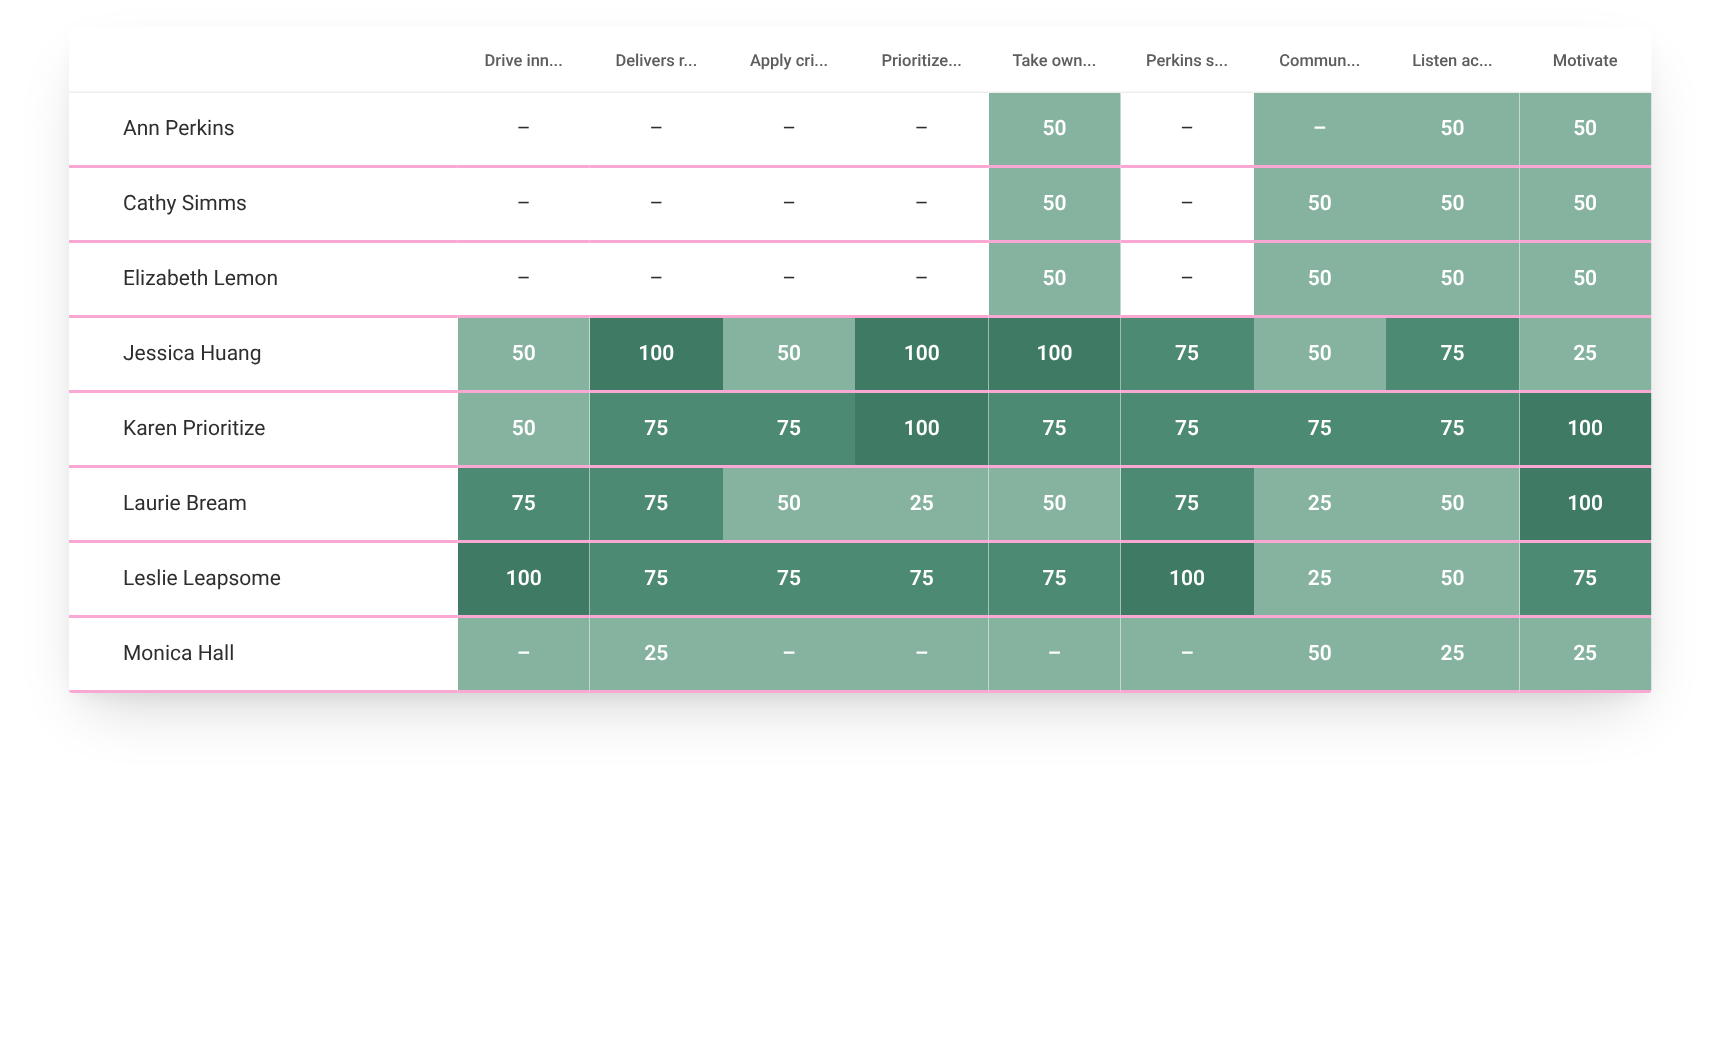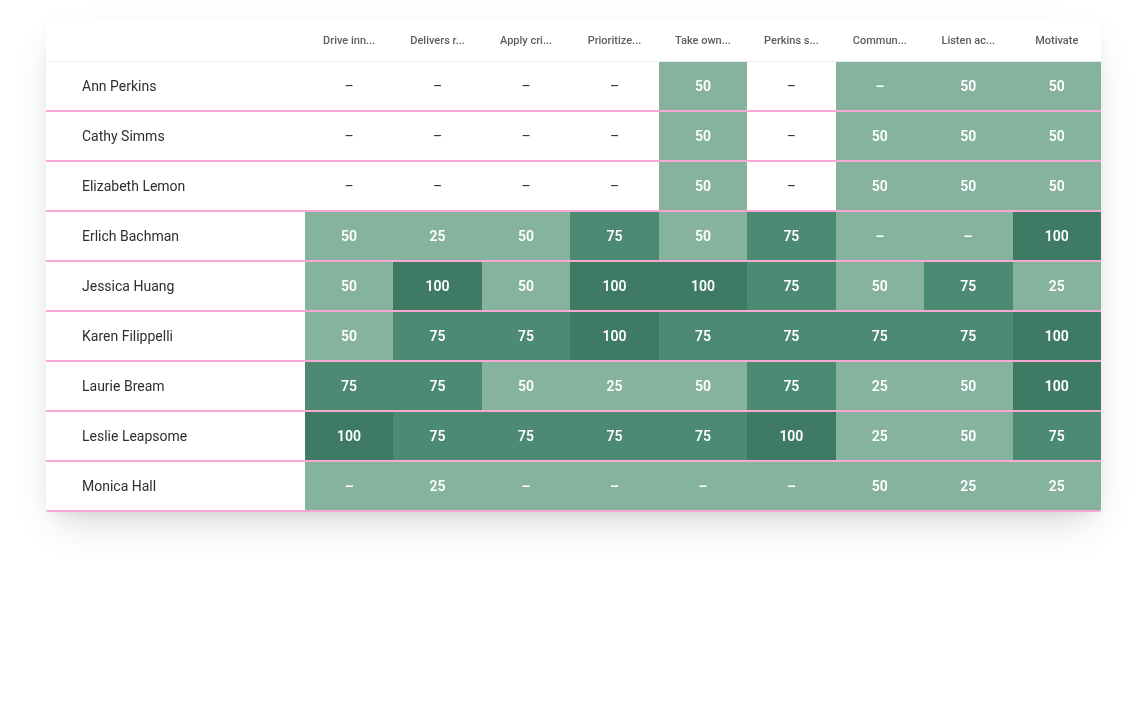--- a/index.html
+++ b/index.html
@@ -135,45 +135,33 @@
             <td class="val-cell plain">–</td>
             <td class="val-cell plain">–</td>
             <td class="val-cell plain">–</td>
             <td class="val-cell" style="background: rgb(134, 179, 159);">50</td>
             <td class="val-cell plain">–</td>
             <td class="val-cell" style="background: rgb(134, 179, 159);">50</td>
             <td class="val-cell" style="background: rgb(134, 179, 159);">50</td>
             <td class="val-cell" style="background: rgb(134, 179, 159);">50</td>
           </tr>
           <tr>
-            <td class="name-cell">Erlich Bachman</td>
-            <td class="val-cell" style="background: rgb(134, 179, 159);">50</td>
-            <td class="val-cell" style="background: rgb(134, 179, 159);">25</td>
-            <td class="val-cell" style="background: rgb(134, 179, 159);">50</td>
-            <td class="val-cell" style="background: rgb(77, 138, 115);">75</td>
-            <td class="val-cell" style="background: rgb(134, 179, 159);">50</td>
-            <td class="val-cell" style="background: rgb(77, 138, 115);">75</td>
-            <td class="val-cell" style="background: rgb(134, 179, 159);">–</td>
-            <td class="val-cell" style="background: rgb(134, 179, 159);">–</td>
-            <td class="val-cell" style="background: rgb(63, 122, 100);">100</td>
-          </tr>
-          <tr>
             <td class="name-cell">Jessica Huang</td>
             <td class="val-cell" style="background: rgb(134, 179, 159);">50</td>
             <td class="val-cell" style="background: rgb(63, 122, 100);">100</td>
             <td class="val-cell" style="background: rgb(134, 179, 159);">50</td>
             <td class="val-cell" style="background: rgb(63, 122, 100);">100</td>
             <td class="val-cell" style="background: rgb(63, 122, 100);">100</td>
             <td class="val-cell" style="background: rgb(77, 138, 115);">75</td>
             <td class="val-cell" style="background: rgb(134, 179, 159);">50</td>
             <td class="val-cell" style="background: rgb(77, 138, 115);">75</td>
             <td class="val-cell" style="background: rgb(134, 179, 159);">25</td>
           </tr>
           <tr>
-            <td class="name-cell">Karen Filippelli</td>
+            <td class="name-cell">Karen Prioritize</td>
             <td class="val-cell" style="background: rgb(134, 179, 159);">50</td>
             <td class="val-cell" style="background: rgb(77, 138, 115);">75</td>
             <td class="val-cell" style="background: rgb(77, 138, 115);">75</td>
             <td class="val-cell" style="background: rgb(63, 122, 100);">100</td>
             <td class="val-cell" style="background: rgb(77, 138, 115);">75</td>
             <td class="val-cell" style="background: rgb(77, 138, 115);">75</td>
             <td class="val-cell" style="background: rgb(77, 138, 115);">75</td>
             <td class="val-cell" style="background: rgb(77, 138, 115);">75</td>
             <td class="val-cell" style="background: rgb(63, 122, 100);">100</td>
           </tr>

